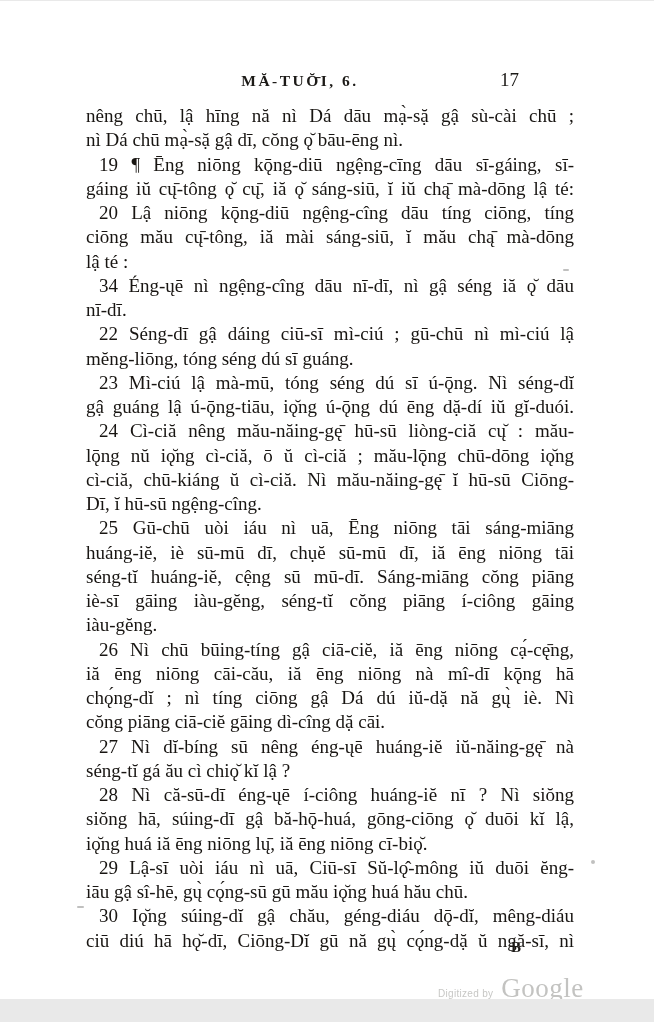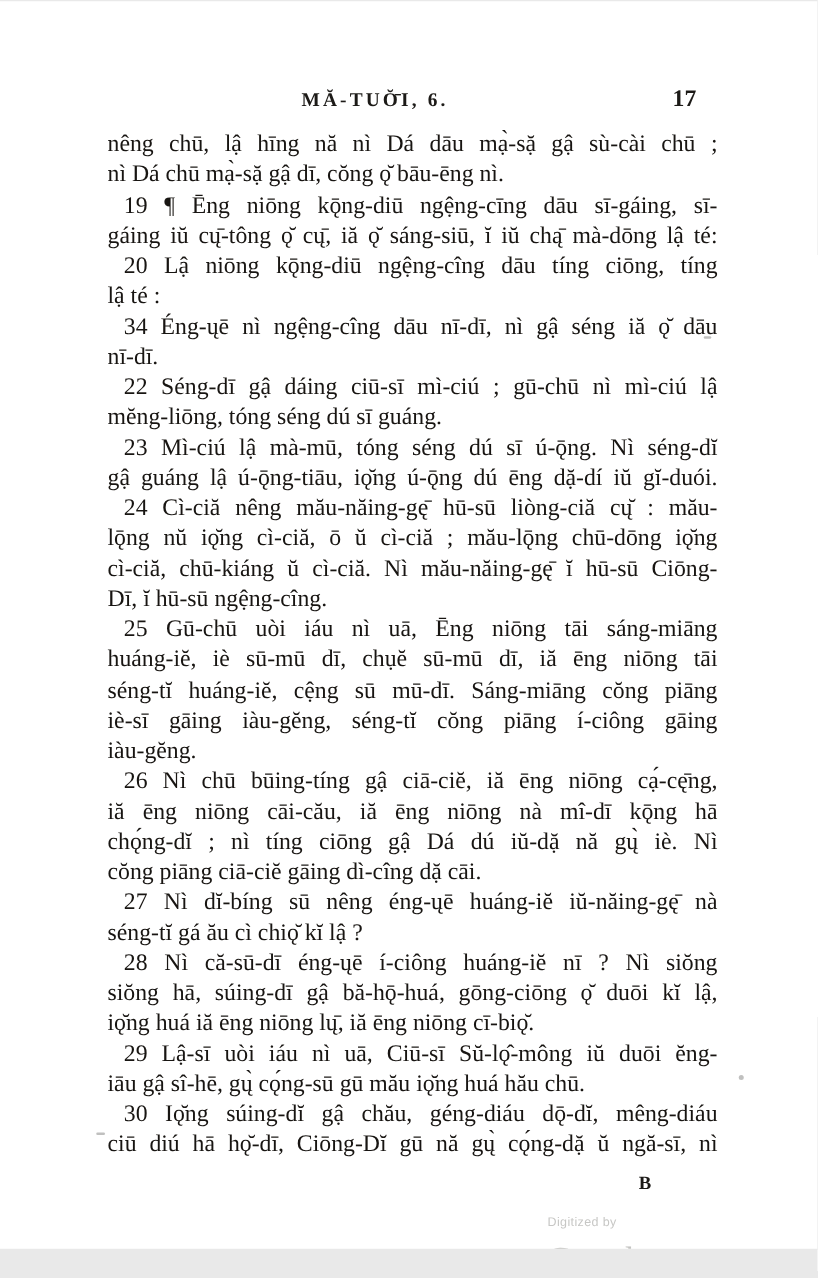--- a/index.html
+++ b/index.html
@@ -18,22 +18,21 @@
   .header-title{
     position:absolute;top:3px;left:0;width:600px;
     text-align:center;
     font-weight:bold;
     font-size:15.5px;
     letter-spacing:2.5px;
     color:#1c1a17;
   }
   .page-number{
     position:absolute;top:0;left:500px;width:57px;
-    text-align:right;
-    font-weight:bold;
+    font-weight:normal;
     font-size:19px;
     color:#1c1a17;
   }
   .text-block{
     position:absolute;left:86px;top:103px;width:488px;
   }
   .line{
     height:24.25px;
     line-height:24.25px;
     font-size:19px;
@@ -53,21 +52,20 @@
     position:absolute;left:496px;top:938px;width:40px;
     text-align:center;
     font-weight:bold;
     font-size:15px;
     color:#1c1a17;
   }
   .watermark{
     position:absolute;left:438px;top:972px;
     display:flex;align-items:baseline;gap:8px;
     user-select:none;
-    flex-direction:column;
   }
   .wm-text{
     font-family:"Liberation Sans","DejaVu Sans",sans-serif;
     font-size:10px;
     color:#c7c7c5;
     letter-spacing:0.3px;
   }
   .wm-logo{
     font-family:"Liberation Serif","DejaVu Serif",serif;
     font-size:27px;
@@ -89,20 +87,21 @@
     <div class="header-title">MĂ-TUŎ̄I, 6.</div>
     <div class="page-number">17</div>
   </div>
 
   <div class="text-block">
       <div class="line j">nêng chū, lậ hīng nă nì Dá dāu mạ̀-sặ gậ sù-cài chū ;</div>
       <div class="line">nì Dá chū mạ̀-sặ gậ dī, cŏng ǫ̆ bāu-ēng nì.</div>
       <div class="line j ind">19 ¶ Ēng niōng kǭng-diū ngệng-cīng dāu sī-gáing, sī-</div>
       <div class="line j">gáing iŭ cų̄-tông ǫ̆ cų̄, iă ǫ̆ sáng-siū, ĭ iŭ chą̄ mà-dōng lậ té:</div>
       <div class="line j ind">20 Lậ niōng kǭng-diū ngệng-cîng dāu tíng ciōng, tíng</div>
+      <div class="line j">ciōng mău cų̄-tông, iă mài sáng-siū, ĭ mău chą̄ mà-dōng</div>
       <div class="line">lậ té :</div>
       <div class="line j ind">34 Éng-ųē nì ngệng-cîng dāu nī-dī, nì gậ séng iă ǫ̆ dāu</div>
       <div class="line">nī-dī.</div>
       <div class="line j ind">22 Séng-dī gậ dáing ciū-sī mì-ciú ; gū-chū nì mì-ciú lậ</div>
       <div class="line">mĕng-liōng, tóng séng dú sī guáng.</div>
       <div class="line j ind">23 Mì-ciú lậ mà-mū, tóng séng dú sī ú-ǭng. Nì séng-dĭ</div>
       <div class="line j">gậ guáng lậ ú-ǭng-tiāu, iǫ̆ng ú-ǭng dú ēng dặ-dí iŭ gĭ-duói.</div>
       <div class="line j ind">24 Cì-ciă nêng mău-năing-gę̄ hū-sū liòng-ciă cų̆ : mău-</div>
       <div class="line j">lǭng nŭ iǫ̆ng cì-ciă, ō ŭ cì-ciă ; mău-lǭng chū-dōng iǫ̆ng</div>
       <div class="line j">cì-ciă, chū-kiáng ŭ cì-ciă. Nì mău-năing-gę̄ ĭ hū-sū Ciōng-</div>

